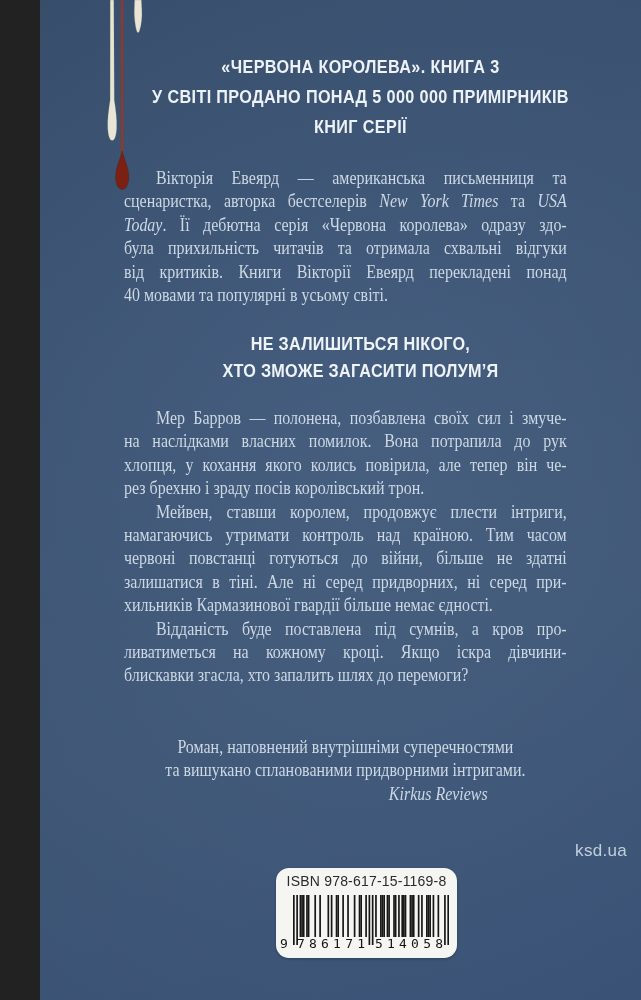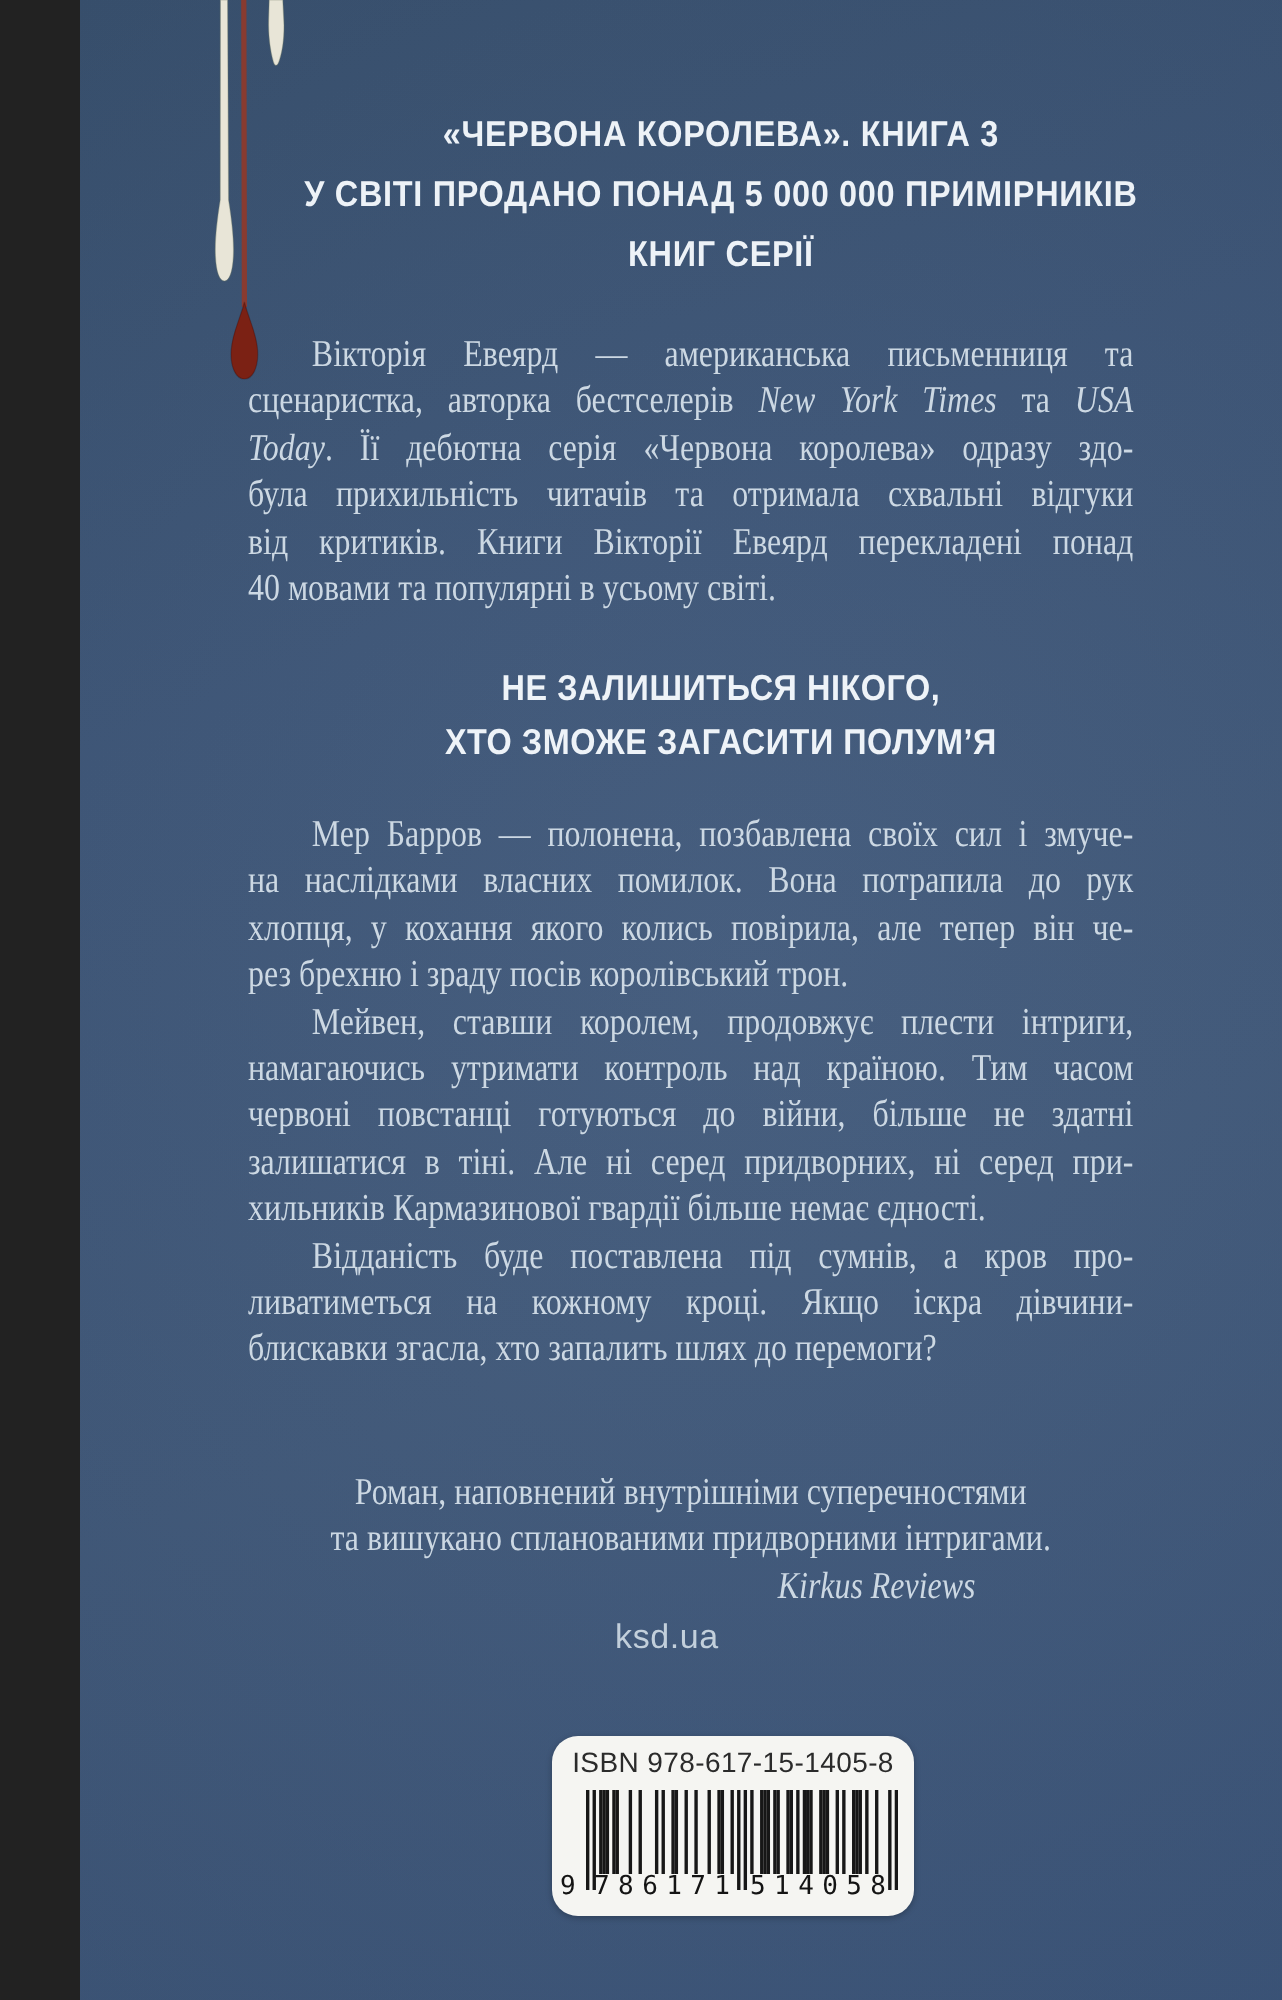--- a/index.html
+++ b/index.html
@@ -39,21 +39,21 @@
   .indent-first .line.first{text-indent:38px;}
   .line em{font-style:italic;}
 
   .review .line{text-align:center;text-align-last:center;}
   .attribution{
     font:italic 19px/23.4px "Liberation Serif", serif;color:#ccd8e3;
     text-align:right;padding-right:94px;
   }
 
   .website{
-    position:absolute;top:809px;left:0;width:587px;text-align:center;
+    position:absolute;top:841px;left:0;width:587px;text-align:right;
     font:17px/20px "Liberation Sans", sans-serif;color:#c2cfdb;letter-spacing:.3px;
   }
 
   .barcode-box{
     position:absolute;left:236px;top:868px;width:181px;height:90px;
     background:#f5f5f2;border-radius:13px;box-shadow:0 1px 3px rgba(0,0,0,.25);
   }
   .isbn{
     position:absolute;top:4px;left:0;width:181px;text-align:center;
     font:14px/18px "Liberation Sans", sans-serif;color:#2b2b2b;letter-spacing:.2px;
@@ -138,21 +138,21 @@
 
   <div class="tagline">
 
   <div class="tagline-line first">НЕ ЗАЛИШИТЬСЯ НІКОГО,</div>
       <div class="tagline-line last">ХТО ЗМОЖЕ ЗАГАСИТИ ПОЛУМ’Я</div>
     </div>
 
   <div class="website">ksd.ua</div>
 
   <div class="barcode-box">
-    <div class="isbn">ISBN 978-617-15-1405-8</div>
+    <div class="isbn">ISBN 978-617-15-1169-8</div>
     <svg class="bars" width="156" height="50" fill="#171717">
         <rect x="0.00" y="0" width="1.69" height="50"></rect>
         <rect x="3.28" y="0" width="1.69" height="50"></rect>
         <rect x="6.57" y="0" width="1.69" height="42"></rect>
         <rect x="8.21" y="0" width="1.69" height="42"></rect>
         <rect x="9.85" y="0" width="1.69" height="42"></rect>
         <rect x="13.14" y="0" width="1.69" height="42"></rect>
         <rect x="14.78" y="0" width="1.69" height="42"></rect>
         <rect x="21.35" y="0" width="1.69" height="42"></rect>
         <rect x="26.27" y="0" width="1.69" height="42"></rect>

